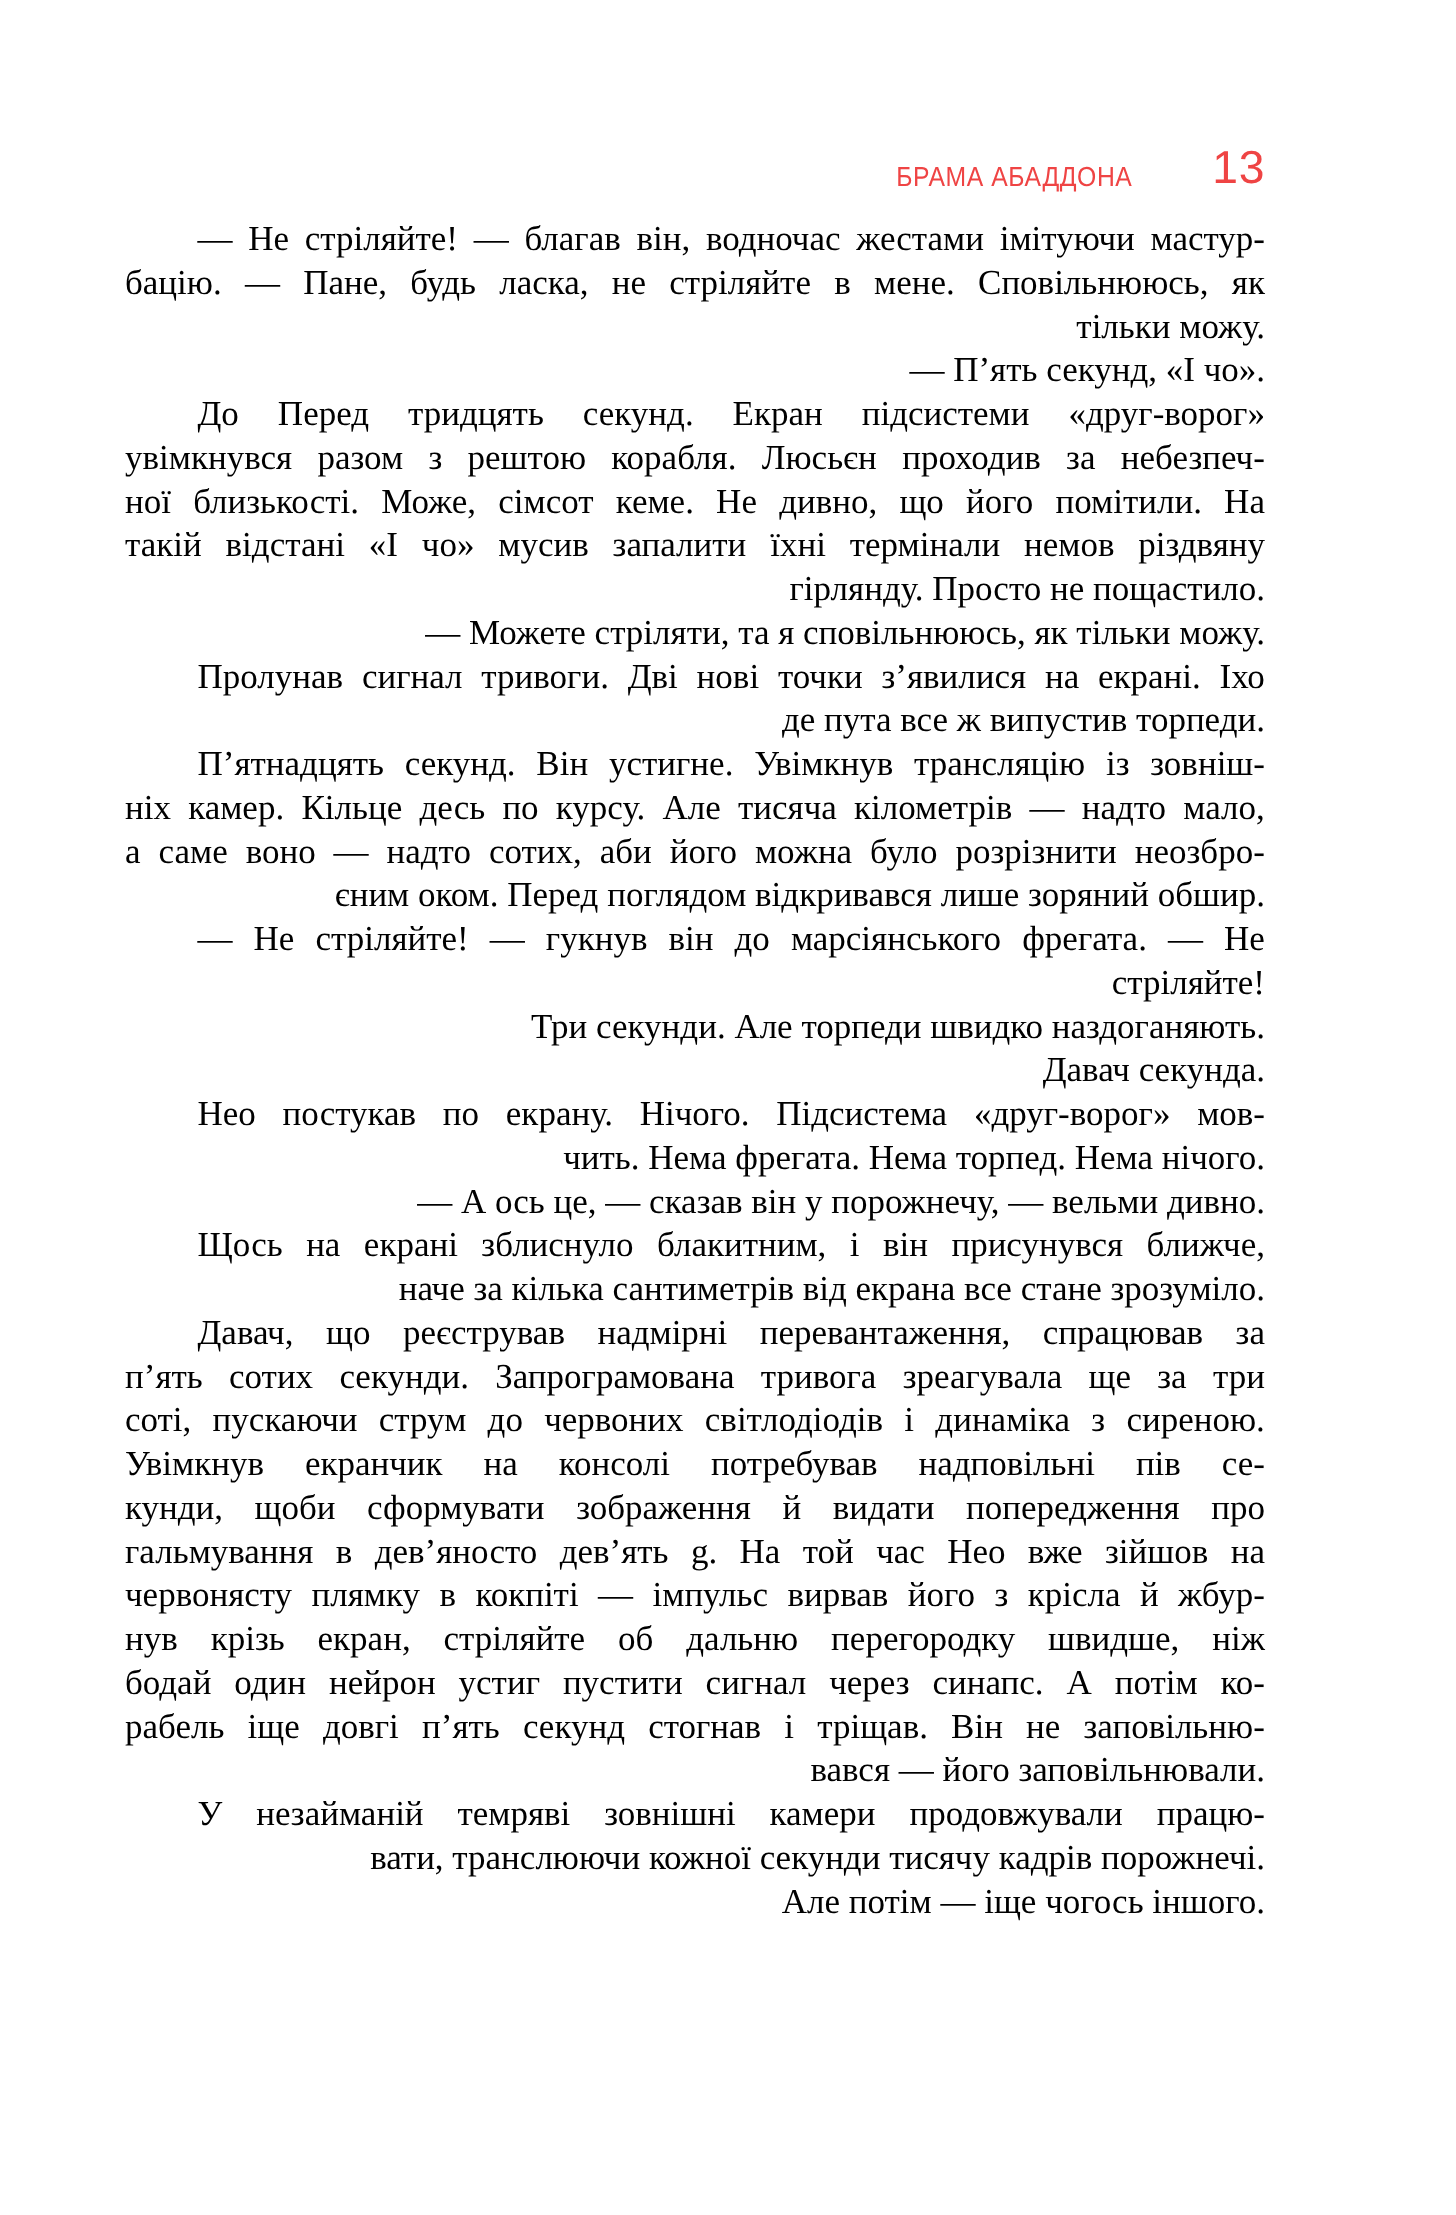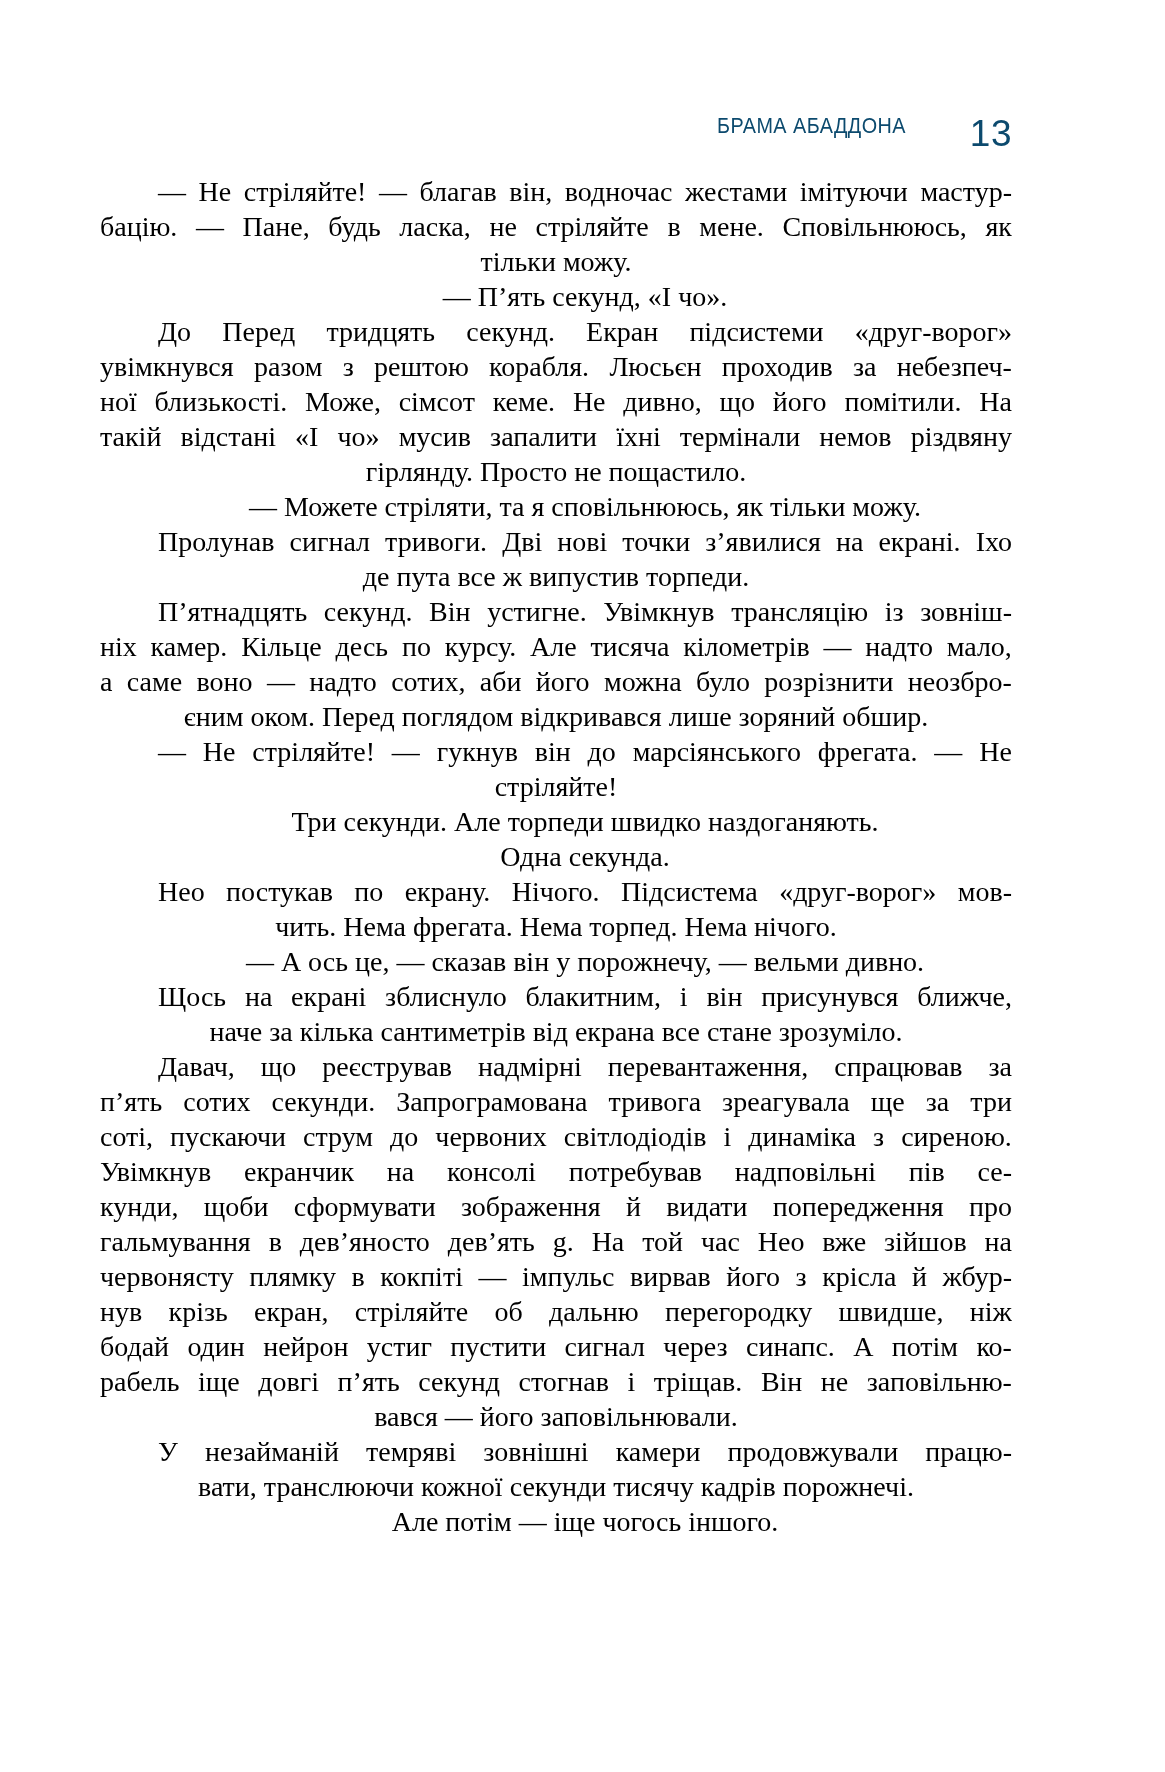--- a/index.html
+++ b/index.html
@@ -7,24 +7,24 @@
     position:relative;
     width:1165px;height:1772px;
     background:#ffffff;
     color:#000;
     overflow:hidden;
     font-family:"Liberation Serif","DejaVu Serif",serif;
   }
   .running-header{
     position:absolute;
     top:113px;left:100px;width:912px;
-    display:flex;justify-content:flex-end;align-items:flex-start;
+    display:flex;justify-content:flex-end;align-items:flex-end;
     gap:64px;
     font-family:"Liberation Sans","DejaVu Sans",sans-serif;
-    color:#0c4a6e;
+    color:#ef4444;
   }
   .book-title{
     font-size:22px;
     letter-spacing:0.5px;
     display:inline-block;
     transform:scaleX(0.9);
     transform-origin:100% 50%;
     white-space:nowrap;
   }
   .page-number{
@@ -39,21 +39,21 @@
     color:#000;
   }
   .para{margin:0;padding:0;}
   .line{height:35px;}
   .line.justify{
     display:flex;
     justify-content:space-between;
     align-items:baseline;
   }
   .line.indent{padding-left:58px;}
-  .line.plain{text-align:center;white-space:pre-wrap;}
+  .line.plain{text-align:right;white-space:pre-wrap;}
   .w{white-space:pre;}
   .it{}
 </style>
 </head>
 <body>
 
 <div class="page">
   <div class="running-header">
     <span class="book-title">БРАМА АБАДДОНА</span>
     <span class="page-number">13</span>
@@ -210,21 +210,21 @@
           <span class="w"><span>фрегата.</span></span>
           <span class="w"><span>—</span></span>
           <span class="w"><span>Не</span></span>
         </div>
         <div class="line plain"><span>стріляйте!</span></div>
       </div>
       <div class="para">
         <div class="line plain indent"><span>Три секунди. Але торпеди швидко наздоганяють.</span></div>
       </div>
       <div class="para">
-        <div class="line plain indent"><span>Одна секунда.</span></div>
+        <div class="line plain indent"><span>Давач секунда.</span></div>
       </div>
       <div class="para">
         <div class="line justify indent">
           <span class="w"><span>Нео</span></span>
           <span class="w"><span>постукав</span></span>
           <span class="w"><span>по</span></span>
           <span class="w"><span>екрану.</span></span>
           <span class="w"><span>Нічого.</span></span>
           <span class="w"><span>Підсистема</span></span>
           <span class="w"><span>«друг-ворог»</span></span>

